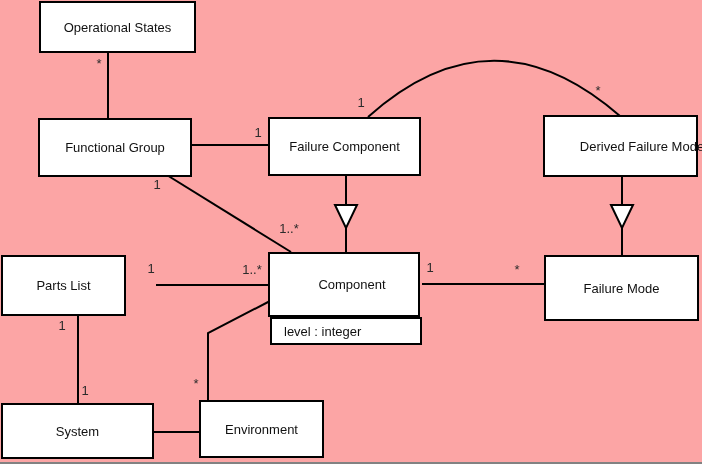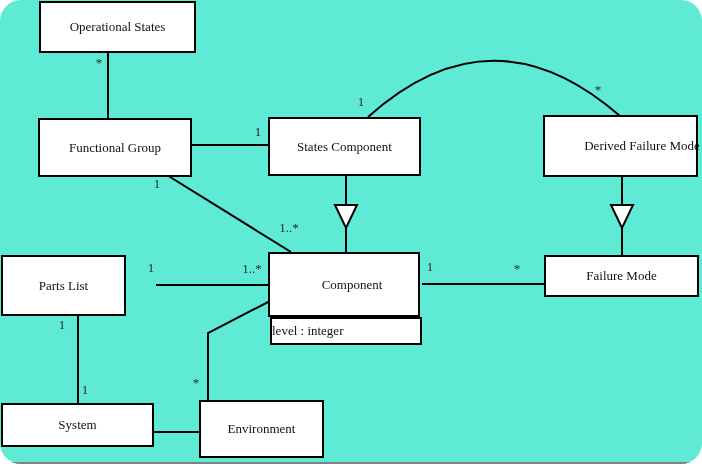--- a/index.html
+++ b/index.html
@@ -1,40 +1,40 @@
 <!DOCTYPE html>
 <html><head>
 <meta charset="utf-8">
 <style>
   html, body { margin: 0; padding: 0; background: #ffffff; }
   #stage {
     position: relative;
     width: 702px;
     height: 464px;
-    background: #5eead4;
+    background: #fca5a5;
     overflow: hidden;
-    font-family: Liberation Serif, serif;
-    border-radius: 21px;
+    font-family: Liberation Sans, sans-serif;
   }
   #wires { position: absolute; left: 0; top: 0; z-index: 1; }
   .node {
     position: absolute;
     box-sizing: border-box;
     background: #ffffff;
     border: 2px solid #000000;
     display: flex;
     align-items: center;
     justify-content: center;
     font-size: 13px;
     color: #111111;
     z-index: 2;
     white-space: nowrap;
   }
   .attr-compartment {
     justify-content: flex-start;
+    padding-left: 12px;
   }
   .mult {
     position: absolute;
     transform: translate(-50%, -50%);
     font-size: 13px;
     color: #2b2b2b;
     z-index: 3;
     white-space: nowrap;
   }
   .bottom-border {
@@ -74,32 +74,32 @@
 
     <path d="M270 301 L208 333 V400"></path>
 
     <path d="M154 432 H199"></path>
   </svg>
 
   <div class="node" style="left:39px; top:1px; width:157px; height:52px;">Operational States</div>
 
   <div class="node" style="left:38px; top:118px; width:154px; height:59px;">Functional Group</div>
 
-  <div class="node" style="left:268px; top:117px; width:153px; height:59px;">States Component</div>
+  <div class="node" style="left:268px; top:117px; width:153px; height:59px;">Failure Component</div>
 
   <div class="node" style="left:543px; top:115px; width:155px; height:62px;padding-left:43px;">Derived Failure Mode</div>
 
   <div class="node" style="left:1px; top:255px; width:125px; height:61px;">Parts List</div>
 
   <div class="node" style="left:268px; top:252px; width:152px; height:65px;padding-left:16px;">Component</div>
   <div class="node attr-compartment" style="left:270px; top:317px; width:152px; height:28px;">level : integer</div>
 
-  <div class="node" style="left:544px; top:255px; width:155px; height:42px;">Failure Mode</div>
+  <div class="node" style="left:544px; top:255px; width:155px; height:66px;">Failure Mode</div>
 
-  <div class="node" style="left:1px; top:403px; width:153px; height:44px;">System</div>
+  <div class="node" style="left:1px; top:403px; width:153px; height:56px;">System</div>
 
   <div class="node" style="left:199px; top:400px; width:125px; height:58px;">Environment</div>
 
   <span class="mult" style="left:99px;  top:63px;">*</span>
   <span class="mult" style="left:258px; top:132px;">1</span>
   <span class="mult" style="left:157px; top:184px;">1</span>
   <span class="mult" style="left:289px; top:228px;">1..*</span>
   <span class="mult" style="left:361px; top:102px;">1</span>
   <span class="mult" style="left:598px; top:90px;">*</span>
   <span class="mult" style="left:151px; top:268px;">1</span>

